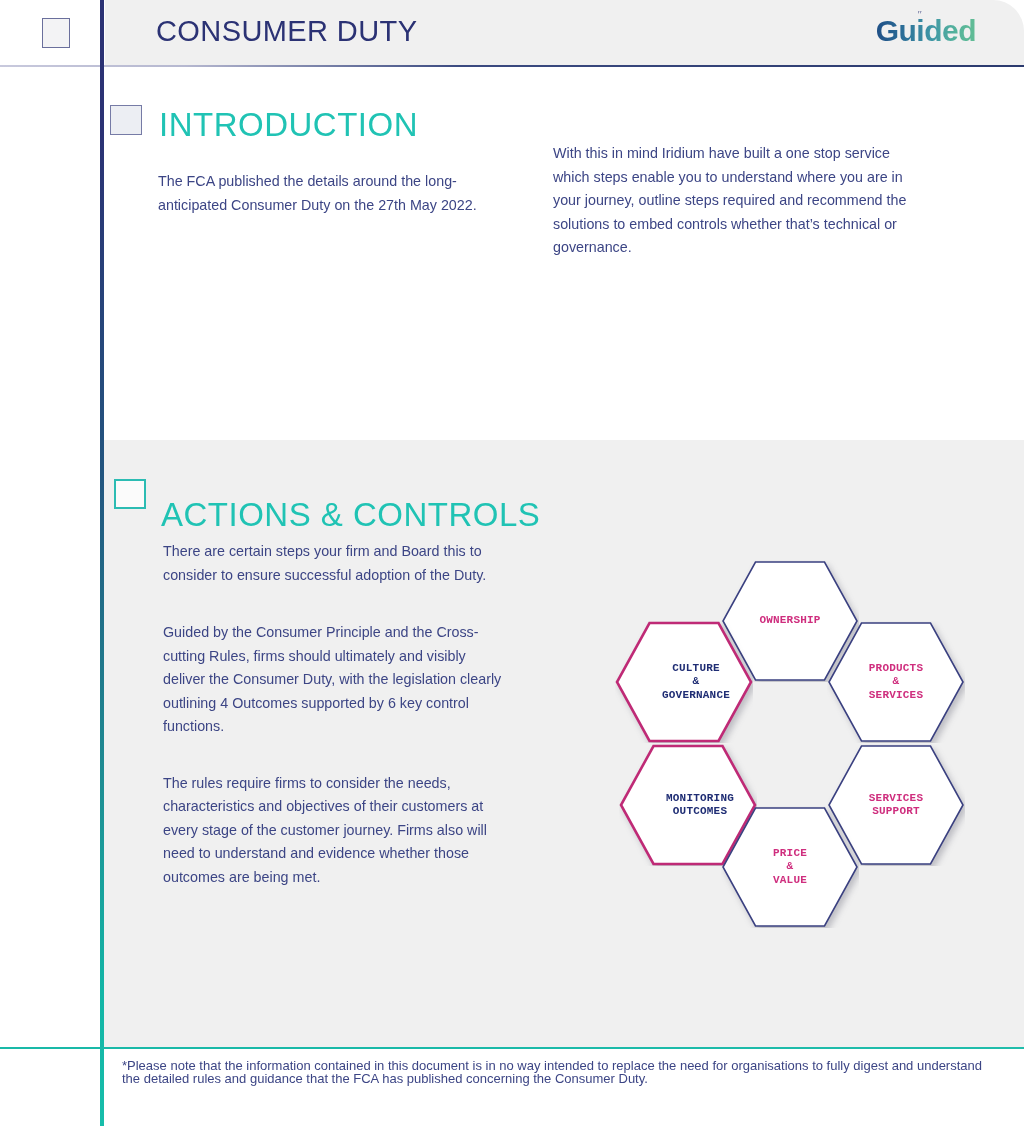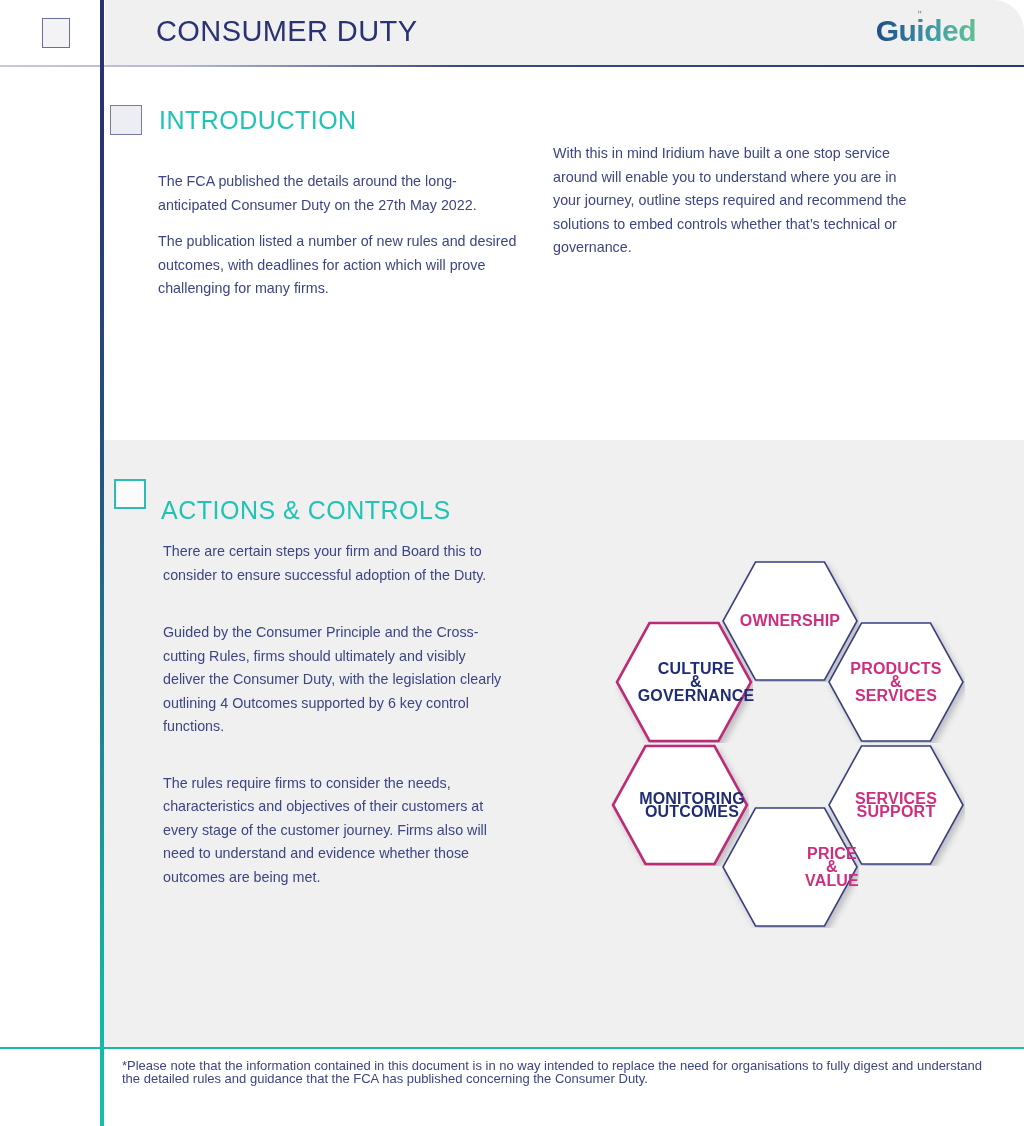--- a/index.html
+++ b/index.html
@@ -108,21 +108,21 @@
   .sec-square.navy {
     border: 1px solid #767ba6;
     background: #eceef3;
   }
   .sec-square.teal {
     border: 2px solid #2cbcb3;
     background: #fbfbfb;
   }
   .sec-title {
     position: absolute;
-    font-size: 25px;
+    font-size: 33px;
     letter-spacing: 0.5px;
     font-family: "Liberation Sans", sans-serif;
     font-weight: 400;
     color: #20c3b4;
     white-space: nowrap;
   }
   .body-text {
     position: absolute;
     font-family: "Liberation Sans", sans-serif;
     font-size: 14.3px;
@@ -167,22 +167,22 @@
     justify-content: center;
     text-align: center;
   }
   .hex .hex-shape {
     position: absolute;
     inset: 0;
   }
   .hex .hex-label {
     position: relative;
     z-index: 3;
-    font-family: Liberation Sans, sans-serif;
-    font-size: 16px;
+    font-family: Liberation Mono, monospace;
+    font-size: 11px;
     font-weight: 700;
     line-height: 13.5px;
     letter-spacing: 0.2px;
     white-space: pre-line;
   }
   .hex.pinktext .hex-label { color: #cf2e7e; }
   .hex.navytext .hex-label { color: #1f2d74; margin-left: 24px; }
 
   
   .footnote {
@@ -216,25 +216,24 @@
   <div class="logo-tick">″</div>
   <div class="logo">Guided</div>
 
   <div class="vrule"></div>
 
   <div class="sec-square navy" style="left:110px; top:105px;"></div>
   <div class="sec-title" style="left:159px; top:106px;">INTRODUCTION</div>
 
   <div class="body-text" style="left:158px; top:170px; width:365px;">
     <p>The FCA published the details around the long-anticipated Consumer Duty on the 27th May 2022.</p>
-    <p>The publication listed a number of new rules and desired outcomes, with deadlines for action which will prove challenging for many firms.</p>
   </div>
 
   <div class="body-text" style="left:553px; top:142px; width:363px;">
-    <p>With this in mind Iridium have built a one stop service around will enable you to understand where you are in your journey, outline steps required and recommend the solutions to embed controls whether that’s technical or governance.</p>
+    <p>With this in mind Iridium have built a one stop service which steps enable you to understand where you are in your journey, outline steps required and recommend the solutions to embed controls whether that’s technical or governance.</p>
   </div>
 
   <div class="sec-square teal" style="left:114px; top:479px;"></div>
   <div class="sec-title" style="left:161px; top:496px;">ACTIONS &amp; CONTROLS</div>
 
   <div class="body-text" style="left:163px; top:540px; width:340px;">
     <p style="margin-bottom:34px;">There are certain steps your firm and Board this to consider to ensure successful adoption of the Duty.</p>
     <p style="margin-bottom:33px;">Guided by the Consumer Principle and the Cross-cutting Rules, firms should ultimately and visibly deliver the Consumer Duty, with the legislation clearly outlining 4 Outcomes supported by 6 key control functions.</p>
     <p>The rules require firms to consider the needs, characteristics and objectives of their customers at every stage of the customer journey. Firms also will need to understand and evidence whether those outcomes are being met.</p>
   </div>
@@ -259,37 +258,37 @@
 
     <div class="hex pinktext" style="left:223px; top:73px;">
       <svg class="hex-shape" viewBox="0 0 138 122">
         <polygon points="34.5,2 103.5,2 136,61 103.5,120 34.5,120 2,61" fill="#ffffff" stroke="#3a4080" stroke-width="1.6" style="filter:drop-shadow(3px 4px 3px rgba(70,70,90,0.30))"></polygon>
       </svg>
       <span class="hex-label">PRODUCTS
 &amp;
 SERVICES</span>
     </div>
 
-    <div class="hex navytext" style="left:7px; top:196px;">
+    <div class="hex navytext" style="left:15px; top:196px;">
       <svg class="hex-shape" viewBox="0 0 138 122">
         <polygon points="34.5,2 103.5,2 136,61 103.5,120 34.5,120 2,61" fill="#ffffff" stroke="#bf2a76" stroke-width="2.6" style="filter:drop-shadow(3px 4px 3px rgba(70,70,90,0.30))"></polygon>
       </svg>
       <span class="hex-label">MONITORING
 OUTCOMES</span>
     </div>
 
     <div class="hex pinktext" style="left:223px; top:196px;">
       <svg class="hex-shape" viewBox="0 0 138 122">
         <polygon points="34.5,2 103.5,2 136,61 103.5,120 34.5,120 2,61" fill="#ffffff" stroke="#3a4080" stroke-width="1.6" style="filter:drop-shadow(3px 4px 3px rgba(70,70,90,0.30))"></polygon>
       </svg>
       <span class="hex-label">SERVICES
 SUPPORT</span>
     </div>
 
-    <div class="hex pinktext" style="left:117px; top:258px;justify-content:flex-end;">
+    <div class="hex pinktext" style="left:117px; top:258px;">
       <svg class="hex-shape" viewBox="0 0 138 122">
         <polygon points="34.5,2 103.5,2 136,61 103.5,120 34.5,120 2,61" fill="#ffffff" stroke="#3a4080" stroke-width="1.6" style="filter:drop-shadow(3px 4px 3px rgba(70,70,90,0.30))"></polygon>
       </svg>
       <span class="hex-label">PRICE
 &amp;
 VALUE</span>
     </div>
 
   </div>
 

